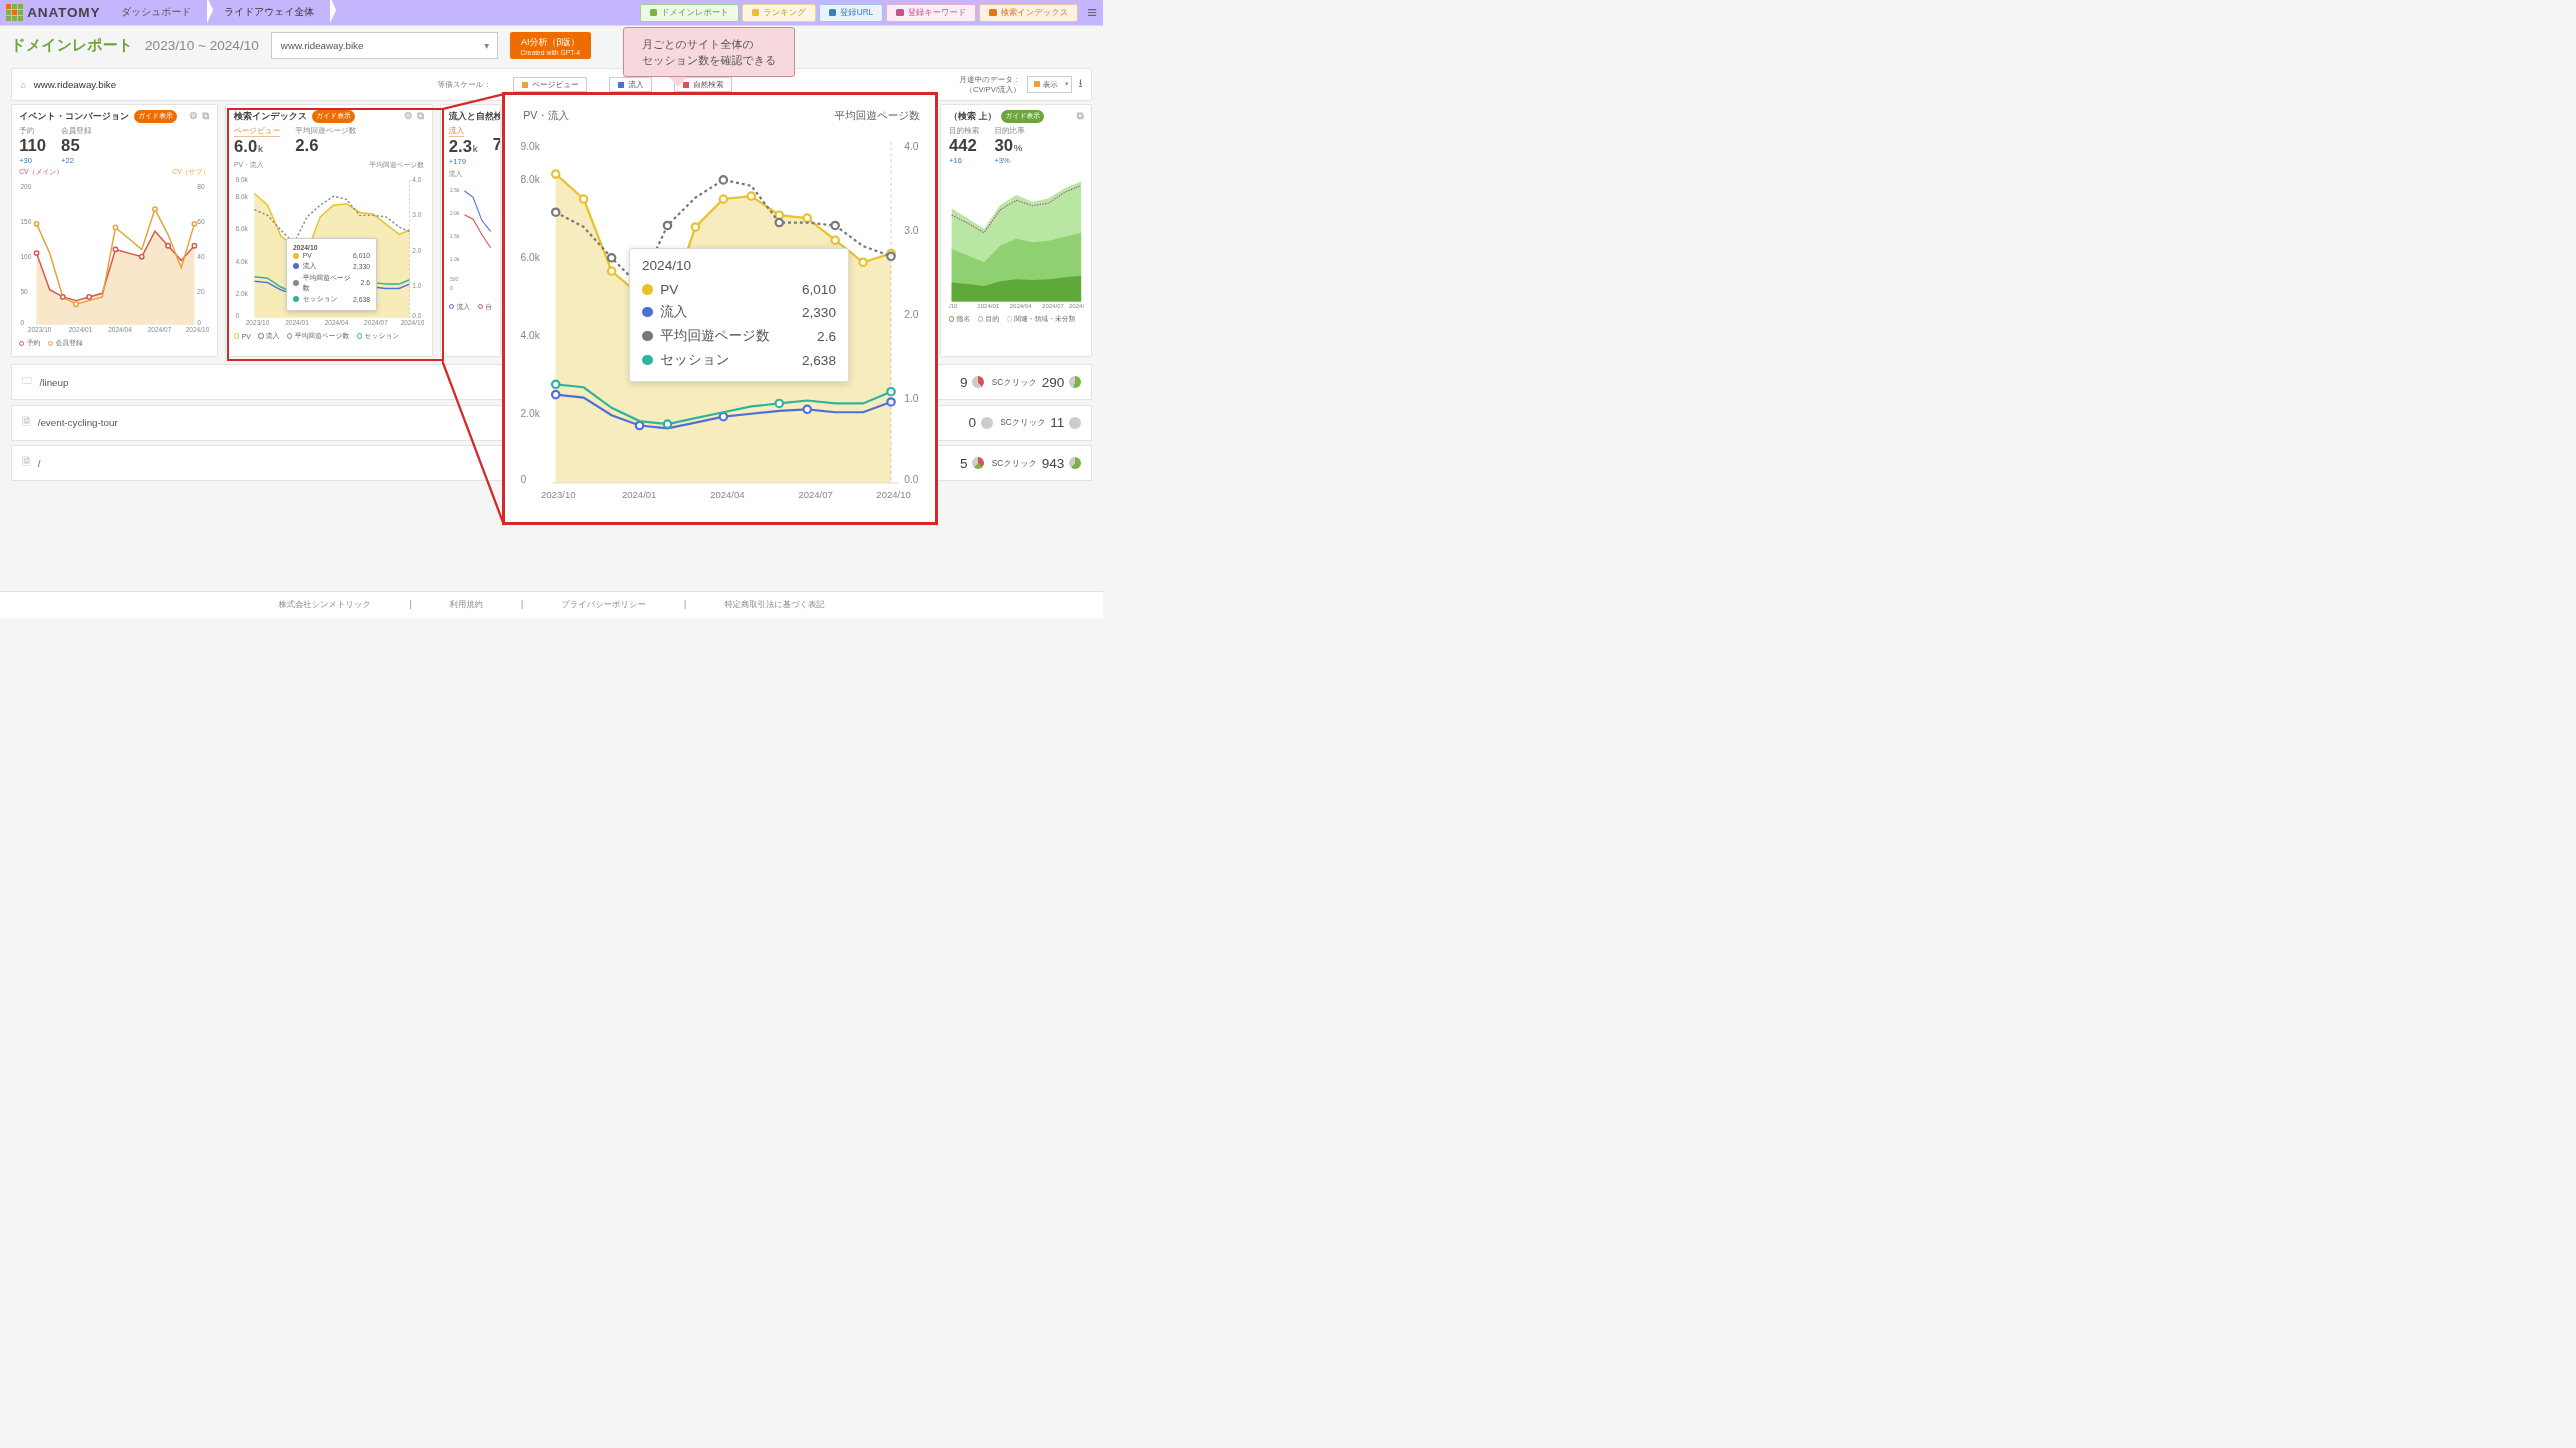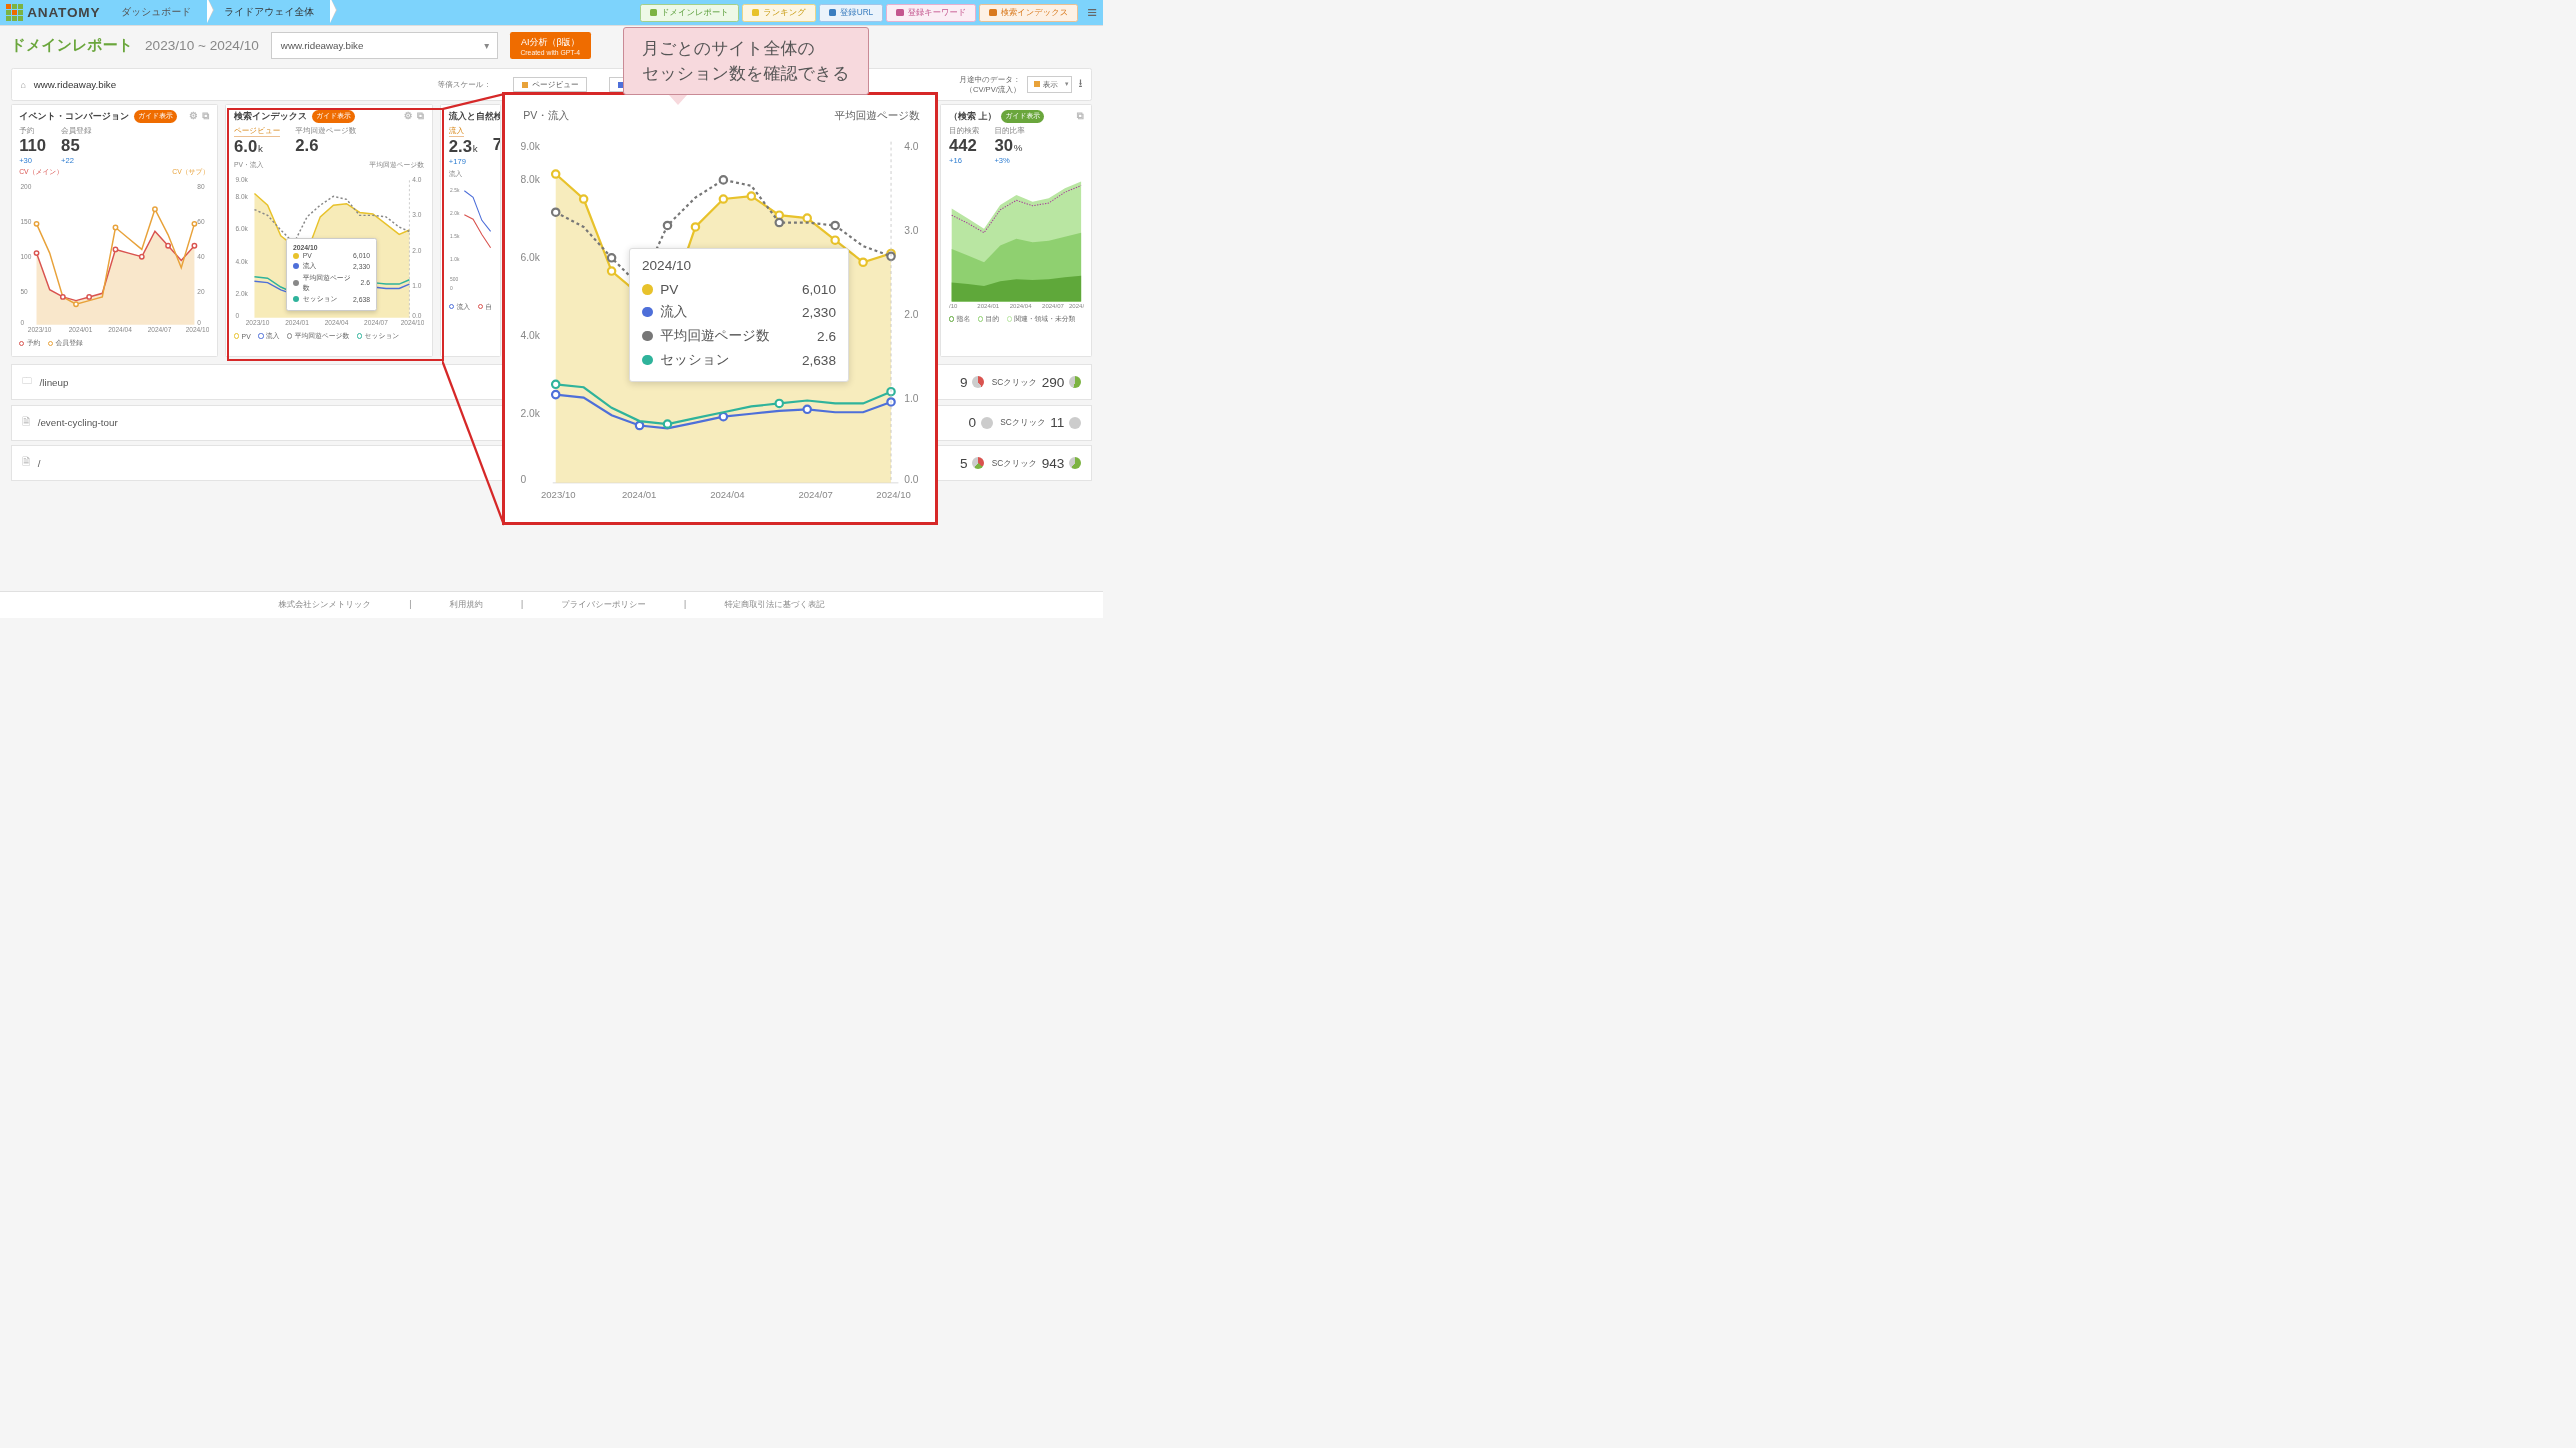--- a/index.html
+++ b/index.html
@@ -1,17 +1,17 @@
 <!DOCTYPE html>
 <html style="font-size:12px"><head>
 <meta charset="utf-8">
 <style>
 *{box-sizing:border-box;margin:0;padding:0;font-family:'Hiragino Sans','Meiryo',Arial,sans-serif}
 body{background:#f5f5f5;font-size:9px;color:#333;width:1103px;height:618px;overflow:hidden;position:relative}
-.top{display:flex;align-items:center;background:#7dd3fc;height:26px;border-bottom:0.8px solid #ddd;padding:0 6px;gap:3px}
+.top{display:flex;align-items:center;background:#c4b5fd;height:26px;border-bottom:0.8px solid #ddd;padding:0 6px;gap:3px}
 .logo{display:flex;align-items:center;gap:4.5px;font-size:13.6px;font-weight:800;color:#444;letter-spacing:0.8px}
 .logo-icon{width:16.7px;height:16.7px;display:grid;grid-template-columns:repeat(3,1fr);gap:1.5px}
 .logo-icon span{background:#7cb342}
 .logo-icon span:nth-child(1){background:#ef6c00}
 .logo-icon span:nth-child(5){background:#ef6c00}
 .bc{display:flex;align-items:center;height:32px}
 .bc-item{padding:0 15px 0 18px;height:100%;display:flex;align-items:center;position:relative;font-size:9.8px;color:#555}
 .bc-item::after{content:"";position:absolute;right:-6.8px;top:0;border-top:13px solid transparent;border-bottom:13px solid transparent;border-left:6.8px solid #fff;z-index:2}
 .bc-item::before{content:"";position:absolute;right:-7.6px;top:0;border-top:13px solid transparent;border-bottom:13px solid transparent;border-left:7.6px solid #ccc;z-index:1}
 .top-spacer{flex:1}
@@ -68,21 +68,21 @@
 .add-row{text-align:center;padding:10.6px;color:#999;font-size:15px}
 .footer{position:absolute;bottom:0;left:0;right:0;background:#fff;border-top:0.8px solid #e0e0e0;display:flex;justify-content:center;gap:23px;padding:7.6px;font-size:8.3px;color:#888}
 .footer span{padding:0 7.6px}
 .zoom-overlay{position:absolute;top:92px;left:502px;width:436px;height:433px;border:3px solid #d62828;background:#fff;z-index:50;padding:13.6px 7.6px 6px 10.6px}
 .zoom-head{display:flex;justify-content:space-between;font-size:10.6px;color:#666;padding:0 7.6px 1.5px}
 .zoom-tooltip{position:absolute;top:153px;left:124px;background:#fff;border:0.8px solid #ddd;border-radius:3px;box-shadow:0 1.5px 7.6px rgba(0,0,0,.15);padding:9px 12px;width:220px;z-index:60}
 .zoom-tooltip .tt-date{font-size:13.6px;color:#555;margin-bottom:6px}
 .zoom-tooltip .tt-row{display:flex;align-items:center;gap:7.6px;font-size:13.6px;color:#555;padding:3px 0}
 .zoom-tooltip .tt-row .v{margin-left:auto;font-weight:500}
 .tt-dot{width:10.6px;height:10.6px;border-radius:50%}
-.callout{position:absolute;top:27px;left:623px;background:#f7d9dd;border:0.8px solid #c98a95;border-radius:3px;padding:7.6px 18px;font-size:17px;color:#555;z-index:70;line-height:1.5}
+.callout{position:absolute;top:27px;left:623px;background:#f7d9dd;border:0.8px solid #c98a95;border-radius:3px;padding:7.6px 18px;font-size:11px;color:#555;z-index:70;line-height:1.5}
 .callout::after{content:"";position:absolute;bottom:-10.6px;left:45px;border-left:9px solid transparent;border-right:9px solid transparent;border-top:10.6px solid #f7d9dd}
 .mini-box{position:absolute;top:108px;left:227px;width:217px;height:253px;border:2.3px solid #d62828;z-index:40;pointer-events:none}
 .connector{position:absolute;z-index:39;pointer-events:none}
 .conv-sub{display:flex;justify-content:space-between;font-size:6.8px;margin-top:2.3px}
 .conv-sub .l{color:#d9534f}
 .conv-sub .r{color:#e8a23a}
 .mini-tooltip{position:absolute;background:#fff;border:0.8px solid #ccc;border-radius:2.3px;padding:4.5px 6px;font-size:6.8px;width:91px;box-shadow:0 1.5px 4.5px rgba(0,0,0,.15)}
 .mini-tooltip .row{display:flex;align-items:center;gap:3.8px;color:#555;padding:0.8px 0}
 .mini-tooltip .row .v{margin-left:auto}
 .mini-tooltip .d{width:6px;height:6px;border-radius:50%}

